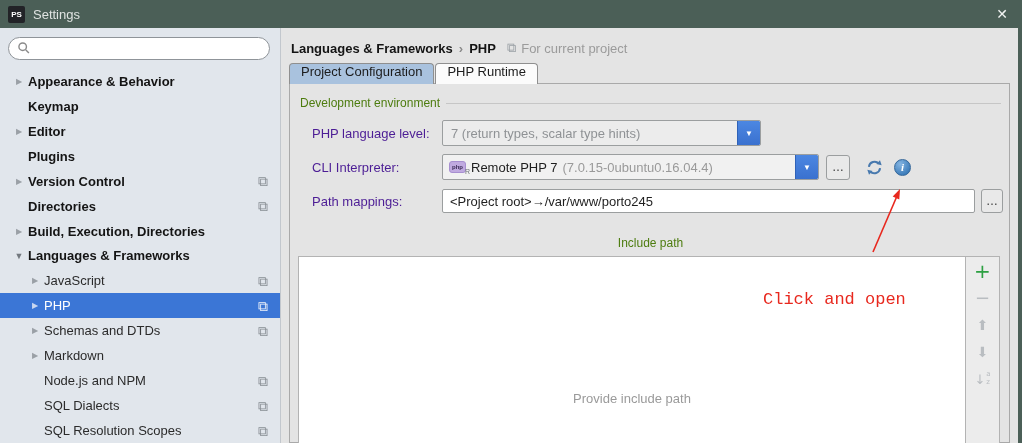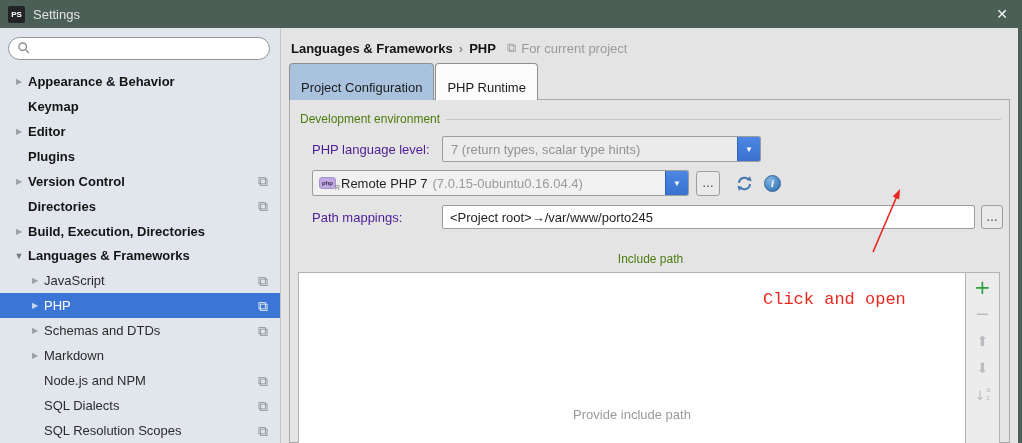--- a/index.html
+++ b/index.html
@@ -55,21 +55,21 @@
   
   .main { flex: 1; min-width: 0; display: flex; flex-direction: column; background: #e4e4e4; }
   .crumbs { padding: 12px 0 7px 10px; display: flex; align-items: center; gap: 5px; white-space: nowrap; }
   .crumb { font-weight: bold; color: #141414; }
   .crumb-sep { color: #8a8a8a; font-weight: bold; padding: 0 1px; }
   .scope-ico { color: #9aa0a5; font-size: 13px; margin-left: 6px; }
   .scope { color: #9b9b9b; }
   .tabs { display: flex; margin-left: 8px; position: relative; z-index: 2; margin-bottom: -1px; }
   .tab {
     border: 1px solid #8f8f8f; border-bottom: none; border-radius: 4px 4px 0 0;
-    padding: 16px 11px 5px; background: #fbfbfb; color: #1c1c1c; cursor: default;
+    padding: 0 11px 5px; background: #fbfbfb; color: #1c1c1c; cursor: default;
     margin-right: 1px;
   }
   .tab.selected { background: #a9c2de; }
   .pane {
     flex: 1; margin: 0 12px 0 8px; border: 1px solid #a9a9a9;
     padding: 8px 6px 0 8px; background: #e4e4e4; min-height: 0;
   }
   .grp-hdr { display: flex; align-items: center; margin: 4px 2px 10px 2px; }
   .grp-title { font-size: 12px; color: #4d7c0f; white-space: nowrap; }
   .grp-line { flex: 1; border-top: 1px solid #c6c6c6; margin-left: 6px; }
@@ -259,20 +259,21 @@
 
       <div class="f-row">
         <span class="f-label">PHP language level:</span>
         <div class="combo lvl">
           <span class="combo-val gray">7 (return types, scalar type hints)</span>
           <span class="combo-btn">▼</span>
         </div>
       </div>
 
       <div class="f-row">
+        <span class="f-label">CLI Interpreter:</span>
         <div class="combo cli">
           <span class="php-ico"><span>php</span><sub>R</sub></span>
           <span class="combo-val dark" style="padding-left:0">Remote PHP 7</span>
           <span class="combo-ver">(7.0.15-0ubuntu0.16.04.4)</span>
           <span class="combo-btn">▼</span>
         </div>
         <button class="dots-btn">…</button>
         <span class="refresh-ico">
           <svg width="19" height="19" viewBox="0 0 18 18">
             <path d="M 14.3 9.6 A 5.4 5.4 0 0 1 4.9 12.6" fill="none" stroke="#4879ae" stroke-width="1.9"></path>

